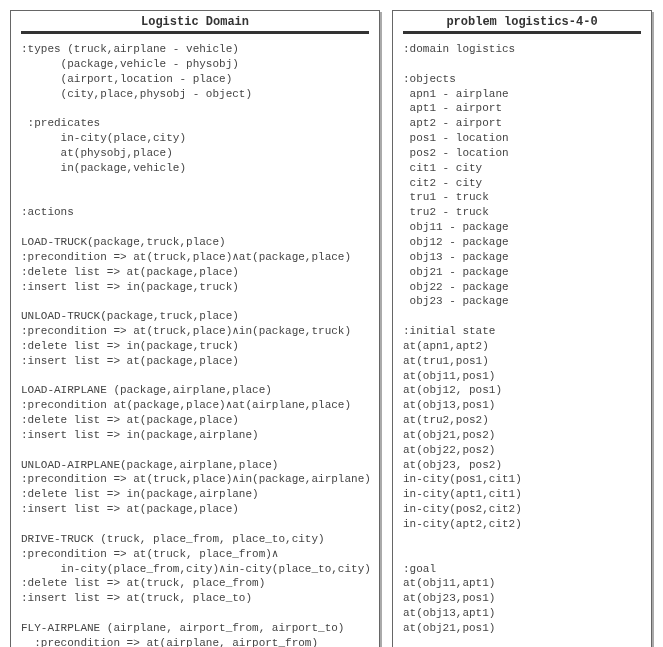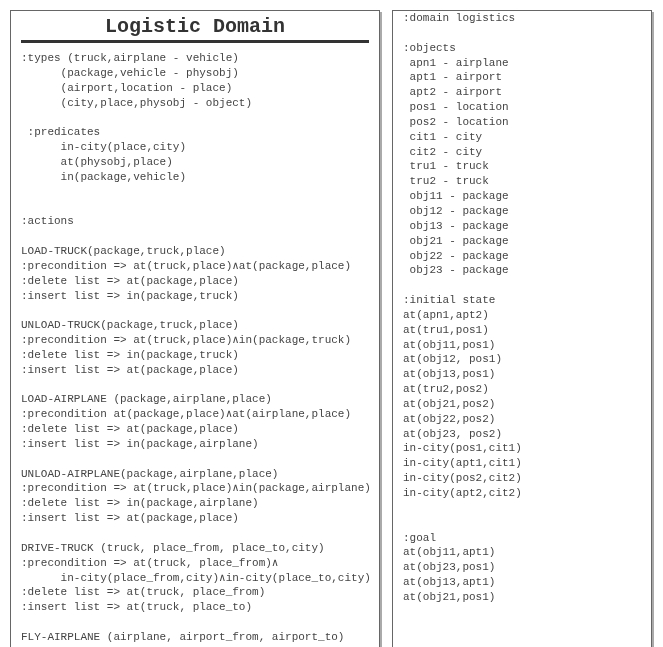--- a/index.html
+++ b/index.html
@@ -21,21 +21,21 @@
     box-shadow: 2px 2px 0 #aaa;
     padding: 0 10px 10px 10px;
     box-sizing: border-box;
     background: #fff;
   }
   .panel.left { width: 370px; }
   .panel.right { width: 260px; }
   .panel-title {
     text-align: center;
     font-weight: bold;
-    font-size: 20px;
+    font-size: 12px;
     padding: 4px 0 2px 0;
     border-bottom: 3px solid #333;
     margin-bottom: 8px;
     font-family: "Courier New", Courier, monospace;
   }
   .mono {
     white-space: pre;
     font-family: "Courier New", Courier, monospace;
     font-size: 11px;
     line-height: 1.35;
@@ -88,20 +88,21 @@
 :delete list =&gt; at(truck, place_from)
 :insert list =&gt; at(truck, place_to)
 
 FLY-AIRPLANE (airplane, airport_from, airport_to)
   :precondition =&gt; at(airplane, airport_from)
   :delete list =&gt; at(airplane, airport_from)
   :insert list =&gt; at(airplane, airport_to)</div>
   </div>
 
   <div class="panel right">
+    <div class="panel-title">problem logistics-4-0</div>
     <div class="mono">:domain logistics
 
 :objects
  apn1 - airplane
  apt1 - airport
  apt2 - airport
  pos1 - location
  pos2 - location
  cit1 - city
  cit2 - city

